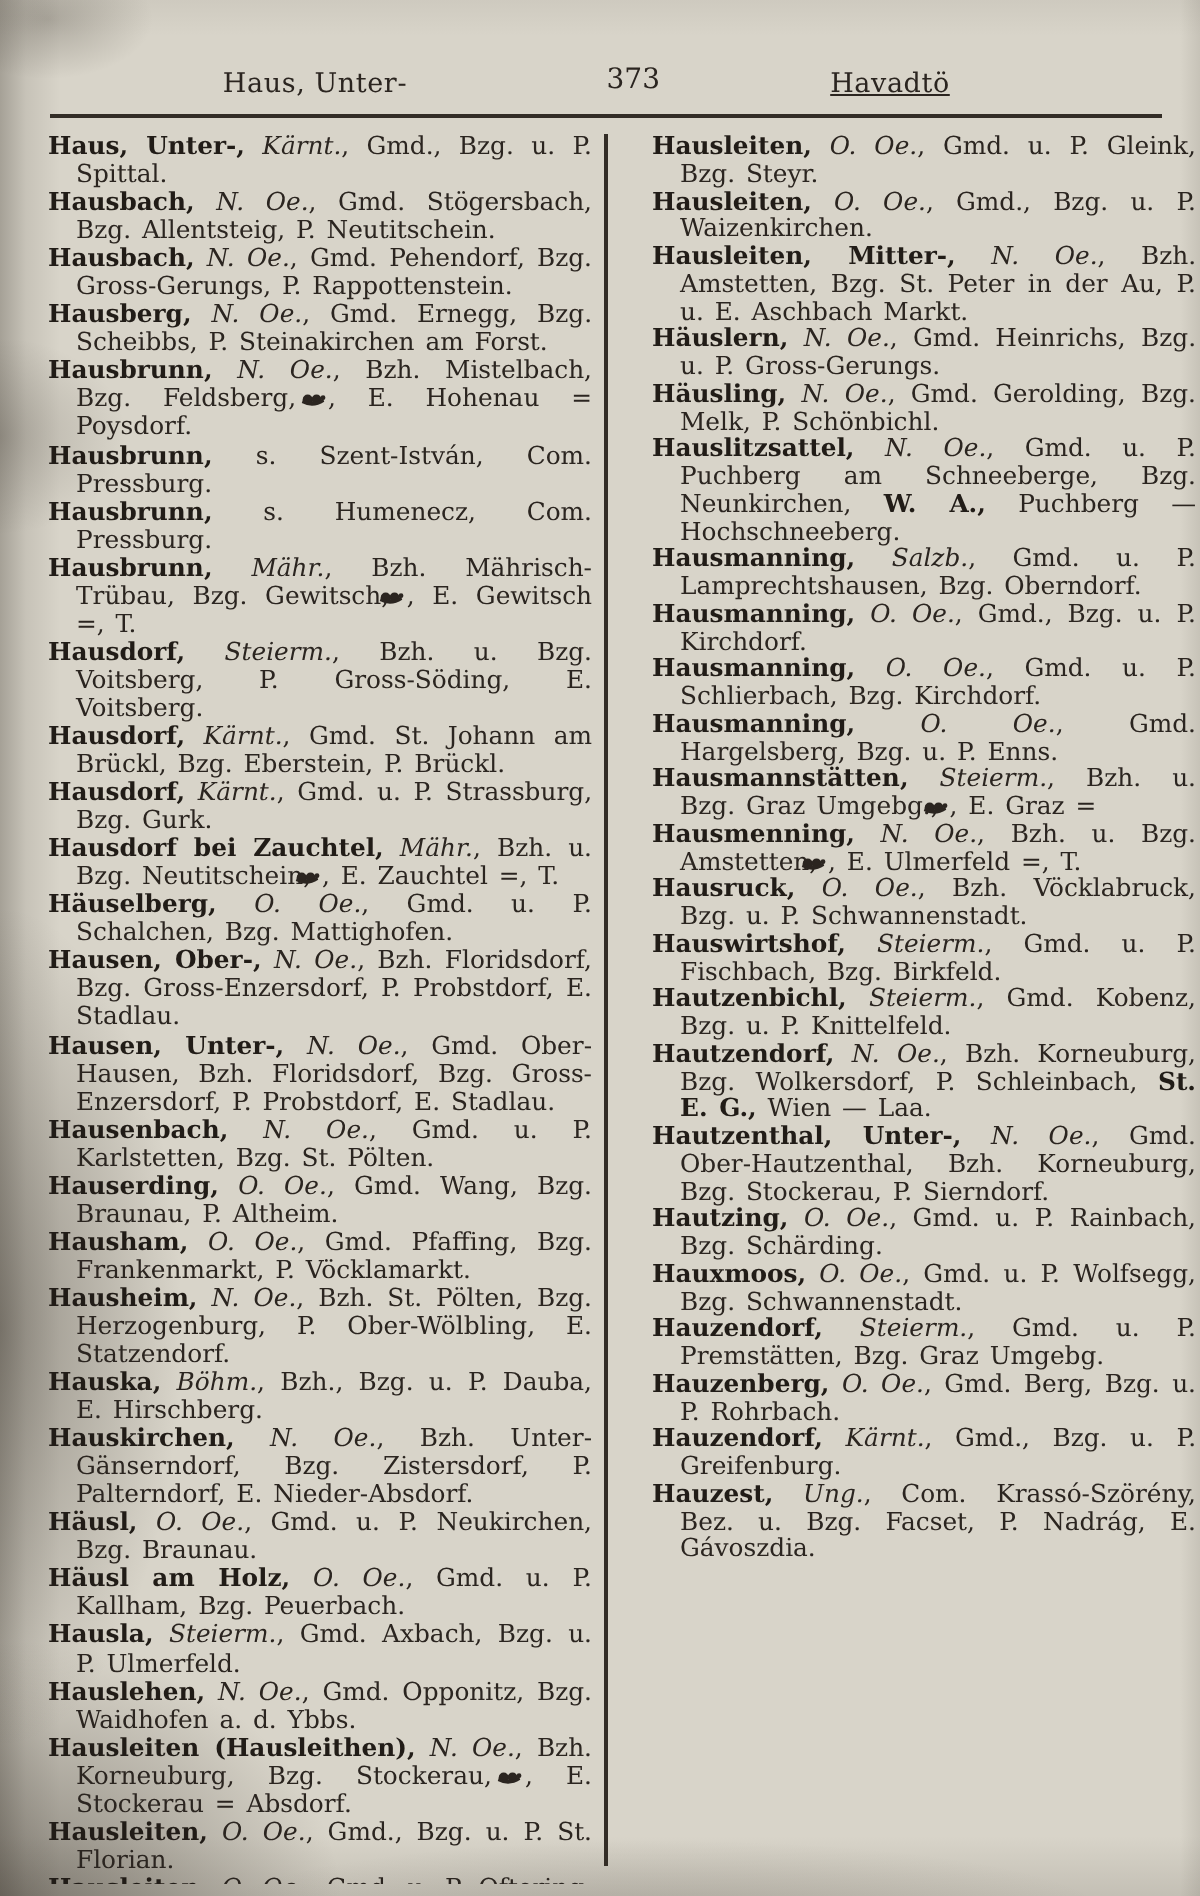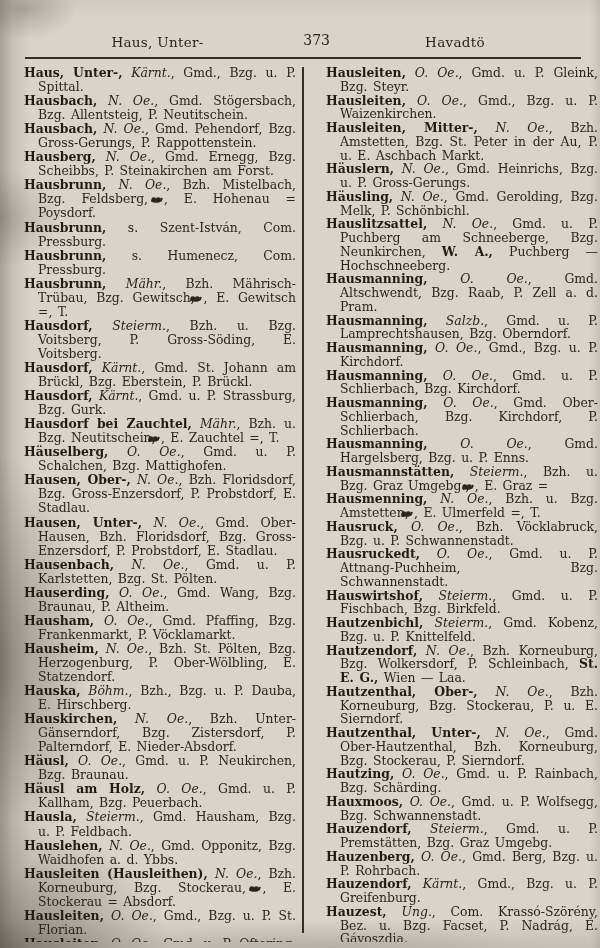--- a/index.html
+++ b/index.html
@@ -19,21 +19,21 @@
       radial-gradient(ellipse 70px 40px at 4% 1%, rgba(48,42,34,.25), transparent 75%),
       radial-gradient(ellipse 300px 50px at 55% 101%, rgba(48,42,34,.14), transparent 75%),
       linear-gradient(90deg, rgba(48,42,34,.30), rgba(48,42,34,.10) 13px, rgba(48,42,34,0) 30px),
       linear-gradient(270deg, rgba(48,42,34,.10), transparent 10px),
       linear-gradient(0deg, rgba(48,42,34,.12), transparent 30px),
       linear-gradient(180deg, rgba(48,42,34,.06), transparent 18px);
   }
   .header-band{position:absolute;top:34px;left:0;width:485px;height:20px;font-size:13.5px;}
   .rh-left{position:absolute;left:0;top:0;width:315px;text-align:center;letter-spacing:.3px;}
   .rh-num{position:absolute;left:255px;top:-2px;width:75px;text-align:right;font-size:14px;}
-  .rh-right{position:absolute;left:330px;top:0;width:250px;text-align:center;letter-spacing:.3px;}
+  .rh-right{position:absolute;left:320px;top:0;width:250px;text-align:center;letter-spacing:.3px;text-decoration:underline;}
   .header-rule{position:absolute;top:57px;left:25px;width:556px;height:2px;background:#332d26;}
   .column-divider{position:absolute;top:67px;left:302px;width:2px;height:866px;background:#332d26;}
   .col{
     position:absolute;top:66px;height:876px;overflow:hidden;
     font-size:12.4px;text-align:justify;
   }
   .col-left{left:24px;width:272px;line-height:14.05px;}
   .col-right{left:326px;width:272px;line-height:13.75px;}
   .entry{padding-left:14px;text-indent:-14px;word-spacing:1.5px;}
   .seg-b{font-weight:bold;color:#211c17;}
@@ -91,68 +91,64 @@
     <div class="entry"><span class="seg-b">Hausen, Ober-,</span><span class="seg-i"> N. Oe.</span><span class="seg-t">, Bzh. Floridsdorf, Bzg. Gross-Enzersdorf, P. Probstdorf, E. Stadlau.</span></div>
     <div class="entry"><span class="seg-b">Hausen, Unter-,</span><span class="seg-i"> N. Oe.</span><span class="seg-t">, Gmd. Ober-Hausen, Bzh. Floridsdorf, Bzg. Gross-Enzersdorf, P. Probstdorf, E. Stadlau.</span></div>
     <div class="entry"><span class="seg-b">Hausenbach,</span><span class="seg-i"> N. Oe.</span><span class="seg-t">, Gmd. u. P. Karlstetten, Bzg. St. Pölten.</span></div>
     <div class="entry"><span class="seg-b">Hauserding,</span><span class="seg-i"> O. Oe.</span><span class="seg-t">, Gmd. Wang, Bzg. Braunau, P. Altheim.</span></div>
     <div class="entry"><span class="seg-b">Hausham,</span><span class="seg-i"> O. Oe.</span><span class="seg-t">, Gmd. Pfaffing, Bzg. Frankenmarkt, P. Vöcklamarkt.</span></div>
     <div class="entry"><span class="seg-b">Hausheim,</span><span class="seg-i"> N. Oe.</span><span class="seg-t">, Bzh. St. Pölten, Bzg. Herzogenburg, P. Ober-Wölbling, E. Statzendorf.</span></div>
     <div class="entry"><span class="seg-b">Hauska,</span><span class="seg-i"> Böhm.</span><span class="seg-t">, Bzh., Bzg. u. P. Dauba, E. Hirschberg.</span></div>
     <div class="entry"><span class="seg-b">Hauskirchen,</span><span class="seg-i"> N. Oe.</span><span class="seg-t">, Bzh. Unter-Gänserndorf, Bzg. Zistersdorf, P. Palterndorf, E. Nieder-Absdorf.</span></div>
     <div class="entry"><span class="seg-b">Häusl,</span><span class="seg-i"> O. Oe.</span><span class="seg-t">, Gmd. u. P. Neukirchen, Bzg. Braunau.</span></div>
     <div class="entry"><span class="seg-b">Häusl am Holz,</span><span class="seg-i"> O. Oe.</span><span class="seg-t">, Gmd. u. P. Kallham, Bzg. Peuerbach.</span></div>
-    <div class="entry"><span class="seg-b">Hausla,</span><span class="seg-i"> Steierm.</span><span class="seg-t">, Gmd. Hausham, Bzg. u. P. Feldbach.</span></div>
+    <div class="entry"><span class="seg-b">Hausla,</span><span class="seg-i"> Steierm.</span><span class="seg-t">, Gmd. Axbach, Bzg. u. P. Ulmerfeld.</span></div>
     <div class="entry"><span class="seg-b">Hauslehen,</span><span class="seg-i"> N. Oe.</span><span class="seg-t">, Gmd. Opponitz, Bzg. Waidhofen a. d. Ybbs.</span></div>
     <div class="entry"><span class="seg-b">Hausleiten (Hausleithen),</span><span class="seg-i"> N. Oe.</span><span class="seg-t">, Bzh. Korneuburg, Bzg. Stockerau, </span><span class="ph"><svg viewBox="0 0 22 12" width="13" height="8" aria-hidden="true">
           <g fill="#2b2520">
             <circle cx="6.5" cy="5.5" r="4.2"></circle>
             <circle cx="14" cy="5.5" r="4.2"></circle>
             <path d="M1.5 8.5 Q11 13.5 20.5 7.5 L19.5 4.5 Q11 10.5 2.5 5.5 Z"></path>
             <circle cx="19.5" cy="4" r="2"></circle>
           </g>
         </svg></span><span class="seg-t">, E. Stockerau = Absdorf.</span></div>
     <div class="entry"><span class="seg-b">Hausleiten,</span><span class="seg-i"> O. Oe.</span><span class="seg-t">, Gmd., Bzg. u. P. St. Florian.</span></div>
     <div class="entry"><span class="seg-b">Hausleiten,</span><span class="seg-i"> O. Oe.</span><span class="seg-t">, Gmd. u. P. Oftering, Bzg. Linz.</span></div>
   </div>
 <div class="col col-right">
     <div class="entry"><span class="seg-b">Hausleiten,</span><span class="seg-i"> O. Oe.</span><span class="seg-t">, Gmd. u. P. Gleink, Bzg. Steyr.</span></div>
     <div class="entry"><span class="seg-b">Hausleiten,</span><span class="seg-i"> O. Oe.</span><span class="seg-t">, Gmd., Bzg. u. P. Waizenkirchen.</span></div>
     <div class="entry"><span class="seg-b">Hausleiten, Mitter-,</span><span class="seg-i"> N. Oe.</span><span class="seg-t">, Bzh. Amstetten, Bzg. St. Peter in der Au, P. u. E. Aschbach Markt.</span></div>
     <div class="entry"><span class="seg-b">Häuslern,</span><span class="seg-i"> N. Oe.</span><span class="seg-t">, Gmd. Heinrichs, Bzg. u. P. Gross-Gerungs.</span></div>
     <div class="entry"><span class="seg-b">Häusling,</span><span class="seg-i"> N. Oe.</span><span class="seg-t">, Gmd. Gerolding, Bzg. Melk, P. Schönbichl.</span></div>
     <div class="entry"><span class="seg-b">Hauslitzsattel,</span><span class="seg-i"> N. Oe.</span><span class="seg-t">, Gmd. u. P. Puchberg am Schneeberge, Bzg. Neunkirchen, </span><span class="seg-b">W. A.,</span><span class="seg-t"> Puchberg — Hochschneeberg.</span></div>
-    <div class="entry"><span class="seg-b">Hausmanning,</span><span class="seg-i"> O. Oe.</span><span class="seg-t">, Gmd. Altschwendt, Bzg. Raab, P. Zell a. d. Pram.</span></div>
     <div class="entry"><span class="seg-b">Hausmanning,</span><span class="seg-i"> Salzb.</span><span class="seg-t">, Gmd. u. P. Lamprechtshausen, Bzg. Oberndorf.</span></div>
     <div class="entry"><span class="seg-b">Hausmanning,</span><span class="seg-i"> O. Oe.</span><span class="seg-t">, Gmd., Bzg. u. P. Kirchdorf.</span></div>
     <div class="entry"><span class="seg-b">Hausmanning,</span><span class="seg-i"> O. Oe.</span><span class="seg-t">, Gmd. u. P. Schlierbach, Bzg. Kirchdorf.</span></div>
-    <div class="entry"><span class="seg-b">Hausmanning,</span><span class="seg-i"> O. Oe.</span><span class="seg-t">, Gmd. Ober-Schlierbach, Bzg. Kirchdorf, P. Schlierbach.</span></div>
     <div class="entry"><span class="seg-b">Hausmanning,</span><span class="seg-i"> O. Oe.</span><span class="seg-t">, Gmd. Hargelsberg, Bzg. u. P. Enns.</span></div>
     <div class="entry"><span class="seg-b">Hausmannstätten,</span><span class="seg-i"> Steierm.</span><span class="seg-t">, Bzh. u. Bzg. Graz Umgebg., </span><span class="ph"><svg viewBox="0 0 22 12" width="13" height="8" aria-hidden="true">
           <g fill="#2b2520">
             <circle cx="6.5" cy="5.5" r="4.2"></circle>
             <circle cx="14" cy="5.5" r="4.2"></circle>
             <path d="M1.5 8.5 Q11 13.5 20.5 7.5 L19.5 4.5 Q11 10.5 2.5 5.5 Z"></path>
             <circle cx="19.5" cy="4" r="2"></circle>
           </g>
         </svg></span><span class="seg-t">, E. Graz =</span></div>
     <div class="entry"><span class="seg-b">Hausmenning,</span><span class="seg-i"> N. Oe.</span><span class="seg-t">, Bzh. u. Bzg. Amstetten, </span><span class="ph"><svg viewBox="0 0 22 12" width="13" height="8" aria-hidden="true">
           <g fill="#2b2520">
             <circle cx="6.5" cy="5.5" r="4.2"></circle>
             <circle cx="14" cy="5.5" r="4.2"></circle>
             <path d="M1.5 8.5 Q11 13.5 20.5 7.5 L19.5 4.5 Q11 10.5 2.5 5.5 Z"></path>
             <circle cx="19.5" cy="4" r="2"></circle>
           </g>
         </svg></span><span class="seg-t">, E. Ulmerfeld =, T.</span></div>
     <div class="entry"><span class="seg-b">Hausruck,</span><span class="seg-i"> O. Oe.</span><span class="seg-t">, Bzh. Vöcklabruck, Bzg. u. P. Schwannenstadt.</span></div>
-    <div class="entry"><span class="seg-b">Hausruckedt,</span><span class="seg-i"> O. Oe.</span><span class="seg-t">, Gmd. u. P. Attnang-Puchheim, Bzg. Schwannenstadt.</span></div>
     <div class="entry"><span class="seg-b">Hauswirtshof,</span><span class="seg-i"> Steierm.</span><span class="seg-t">, Gmd. u. P. Fischbach, Bzg. Birkfeld.</span></div>
     <div class="entry"><span class="seg-b">Hautzenbichl,</span><span class="seg-i"> Steierm.</span><span class="seg-t">, Gmd. Kobenz, Bzg. u. P. Knittelfeld.</span></div>
     <div class="entry"><span class="seg-b">Hautzendorf,</span><span class="seg-i"> N. Oe.</span><span class="seg-t">, Bzh. Korneuburg, Bzg. Wolkersdorf, P. Schleinbach, </span><span class="seg-b">St. E. G.,</span><span class="seg-t"> Wien — Laa.</span></div>
-    <div class="entry"><span class="seg-b">Hautzenthal, Ober-,</span><span class="seg-i"> N. Oe.</span><span class="seg-t">, Bzh. Korneuburg, Bzg. Stockerau, P. u. E. Sierndorf.</span></div>
     <div class="entry"><span class="seg-b">Hautzenthal, Unter-,</span><span class="seg-i"> N. Oe.</span><span class="seg-t">, Gmd. Ober-Hautzenthal, Bzh. Korneuburg, Bzg. Stockerau, P. Sierndorf.</span></div>
     <div class="entry"><span class="seg-b">Hautzing,</span><span class="seg-i"> O. Oe.</span><span class="seg-t">, Gmd. u. P. Rainbach, Bzg. Schärding.</span></div>
     <div class="entry"><span class="seg-b">Hauxmoos,</span><span class="seg-i"> O. Oe.</span><span class="seg-t">, Gmd. u. P. Wolfsegg, Bzg. Schwannenstadt.</span></div>
     <div class="entry"><span class="seg-b">Hauzendorf,</span><span class="seg-i"> Steierm.</span><span class="seg-t">, Gmd. u. P. Premstätten, Bzg. Graz Umgebg.</span></div>
     <div class="entry"><span class="seg-b">Hauzenberg,</span><span class="seg-i"> O. Oe.</span><span class="seg-t">, Gmd. Berg, Bzg. u. P. Rohrbach.</span></div>
     <div class="entry"><span class="seg-b">Hauzendorf,</span><span class="seg-i"> Kärnt.</span><span class="seg-t">, Gmd., Bzg. u. P. Greifenburg.</span></div>
     <div class="entry"><span class="seg-b">Hauzest,</span><span class="seg-i"> Ung.</span><span class="seg-t">, Com. Krassó-Szörény, Bez. u. Bzg. Facset, P. Nadrág, E. Gávoszdia.</span></div>
   </div>
 
 </body></html>

